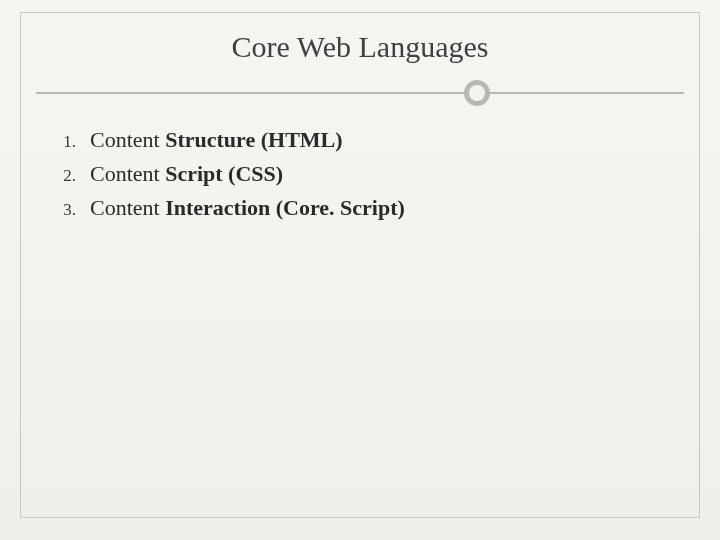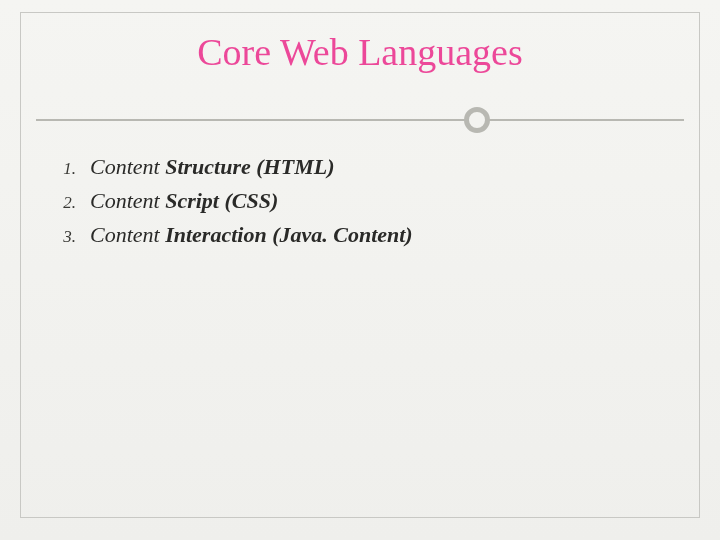--- a/index.html
+++ b/index.html
@@ -25,25 +25,25 @@
       position: absolute;
       top: 12px;
       left: 20px;
       right: 20px;
       bottom: 22px;
       border: 1px solid #c8c8c4;
       pointer-events: none;
     }
     .title {
       text-align: center;
-      font-size: 38px;
-      color: #ec4899;
+      font-size: 30px;
+      color: #404040;
       font-weight: normal;
       margin-top: 10px;
-      margin-bottom: 33px;
+      margin-bottom: 16px;
       font-family: Georgia, serif;
     }
     .divider-wrap {
       position: relative;
       height: 26px;
       margin: 0 8px 18px 8px;
     }
     .divider-line {
       position: absolute;
       top: 50%;
@@ -59,21 +59,20 @@
       left: 68%;
       width: 26px;
       height: 26px;
       border: 5px solid #b8b8b2;
       border-radius: 50%;
       background: #f3f3f0;
       transform: translate(-50%, -50%);
     }
     .content {
       padding: 0 18px;
-      font-style: italic;
     }
     .list {
       list-style: none;
       counter-reset: item;
     }
     .list-item {
       counter-increment: item;
       font-size: 22px;
       color: #2a2a28;
       line-height: 1.45;
@@ -118,18 +117,18 @@
           <span class="plain">Content </span><span class="bold">Structure (HTML)</span>
         </span>
       </li>
       <li class="list-item">
         <span class="item-text">
           <span class="plain">Content </span><span class="bold">Script (CSS)</span>
         </span>
       </li>
       <li class="list-item">
         <span class="item-text">
-          <span class="plain">Content </span><span class="bold">Interaction (Java. Content)</span>
+          <span class="plain">Content </span><span class="bold">Interaction (Core. Script)</span>
         </span>
       </li>
     </ol>
   </div>
 </div>
 
 </body></html>

